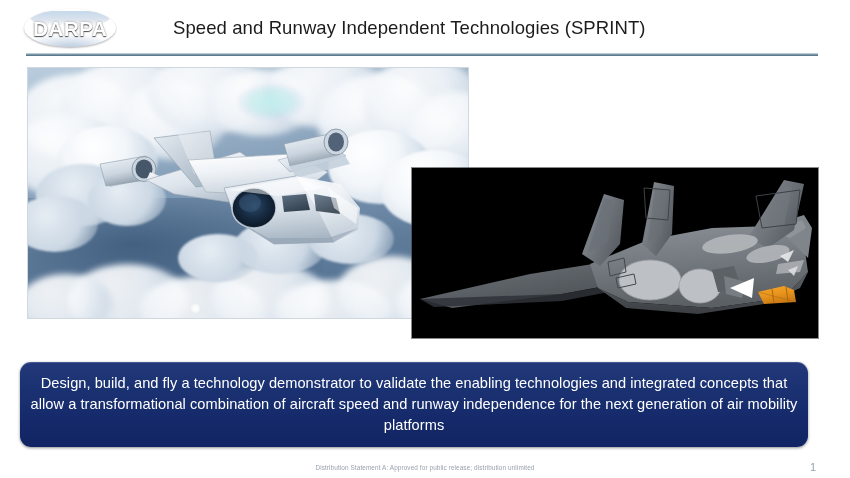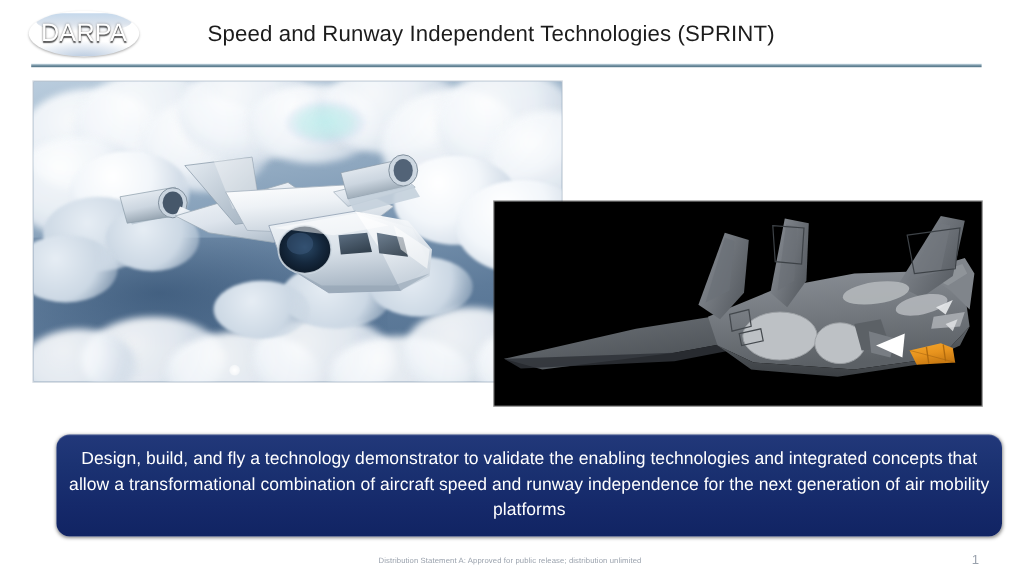--- a/index.html
+++ b/index.html
@@ -62,21 +62,21 @@
     pointer-events: none;
   }
   .darpa-logo-text {
     position: absolute;
     left: 0; right: 0;
     top: 50%;
     transform: translateY(-50%);
     text-align: center;
     color: #ffffff;
     font-family: "Liberation Sans", sans-serif;
-    font-weight: normal;
+    font-weight: bold;
     font-size: 21px;
     letter-spacing: 0.2px;
     line-height: 1;
     text-shadow: 0 1px 1px rgba(0,0,0,0.65), 0 0 2px rgba(0,0,0,0.4);
     z-index: 3;
   }
 
   .header-title {
     position: absolute;
     left: 133px;
@@ -190,21 +190,21 @@
     height: 170px;
     background: #000000;
     overflow: hidden;
     box-shadow: 0 0 0 1px rgba(60,60,60,0.6);
   }
   .ac2 { position: absolute; left: 0; top: 0; width: 406px; height: 170px; }
 
   
   .callout {
     position: absolute;
-    left: 47px;
+    left: 20px;
     top: 362px;
     width: 788px;
     height: 85px;
     border-radius: 11px;
     background: linear-gradient(180deg, #22387a 0%, #1b3272 30%, #15296a 70%, #112463 100%);
     box-shadow: 0 1px 3px rgba(0,0,0,0.45), inset 0 1px 0 rgba(255,255,255,0.16);
     display: flex;
     align-items: center;
     justify-content: center;
     box-sizing: border-box;

